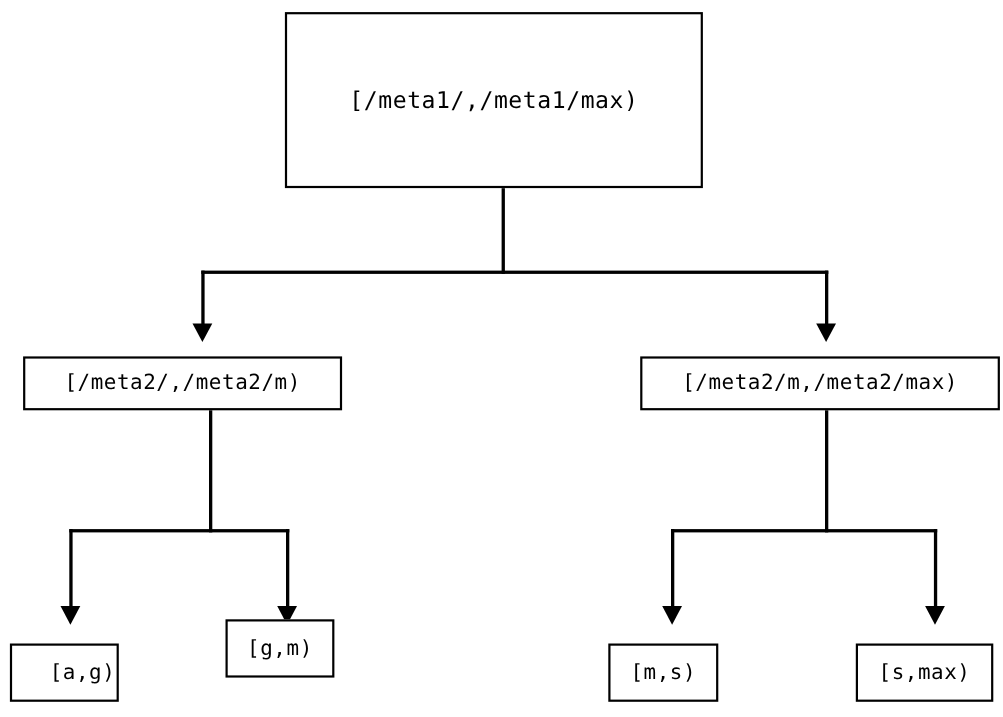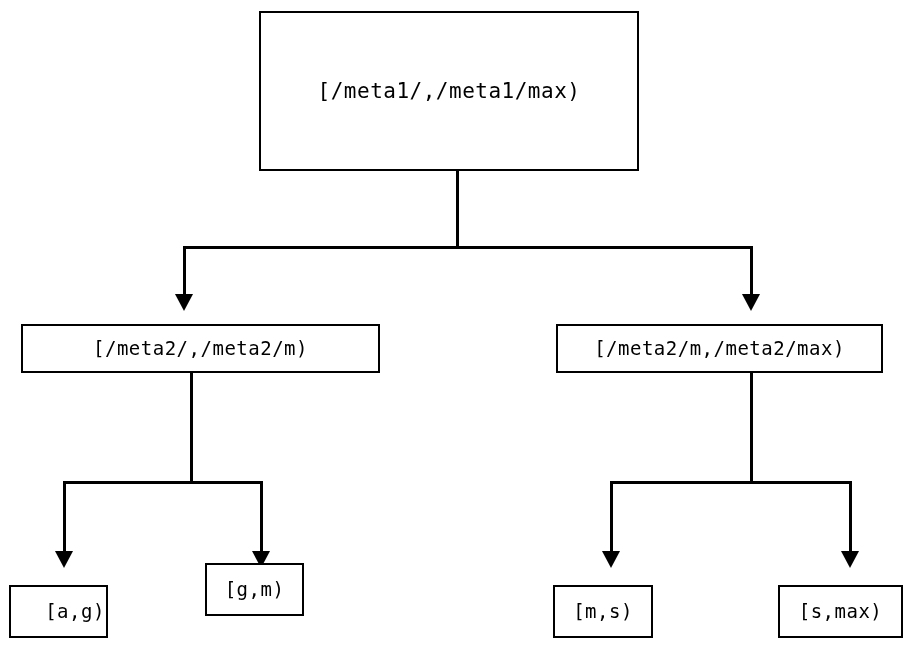--- a/index.html
+++ b/index.html
@@ -32,25 +32,25 @@
     line-height: 1;
   }
   
   #node-root {
     left: 259px;  top: 11px;
     width: 380px; height: 160px;
     font-size: 21px;
   }
   #node-mid-left {
     left: 21px;   top: 324px;
-    width: 359px; height: 49px;
+    width: 290px; height: 49px;
     font-size: 19px;
   }
   #node-mid-right {
-    left: 556px;  top: 324px;
+    left: 582px;  top: 324px;
     width: 327px; height: 49px;
     font-size: 19px;
   }
   #node-leaf-ag {
     left: 9px;    top: 585px;
     width: 99px;  height: 53px;
     font-size: 19px;
     padding-left: 33px;
   }
   #node-leaf-gm {

